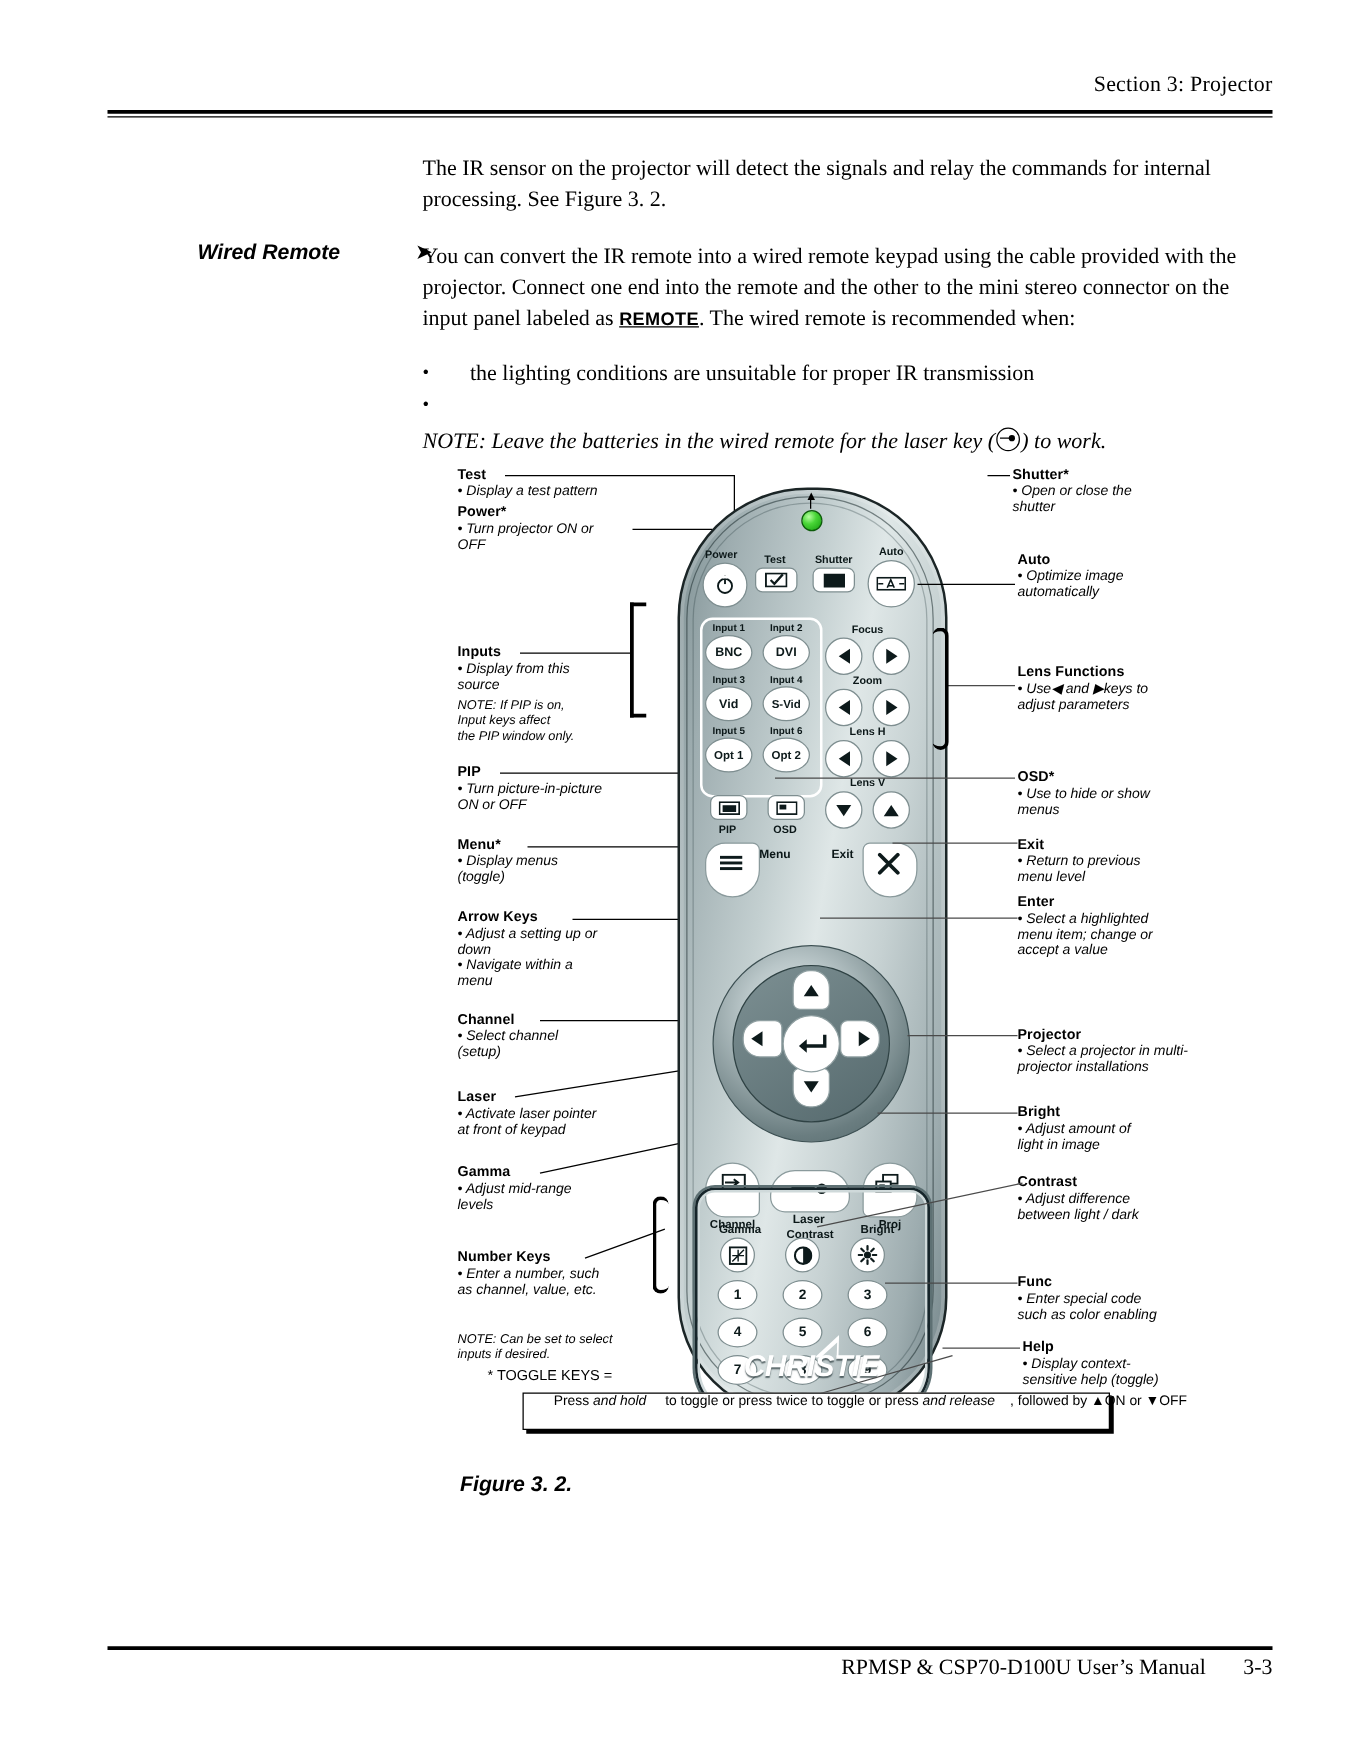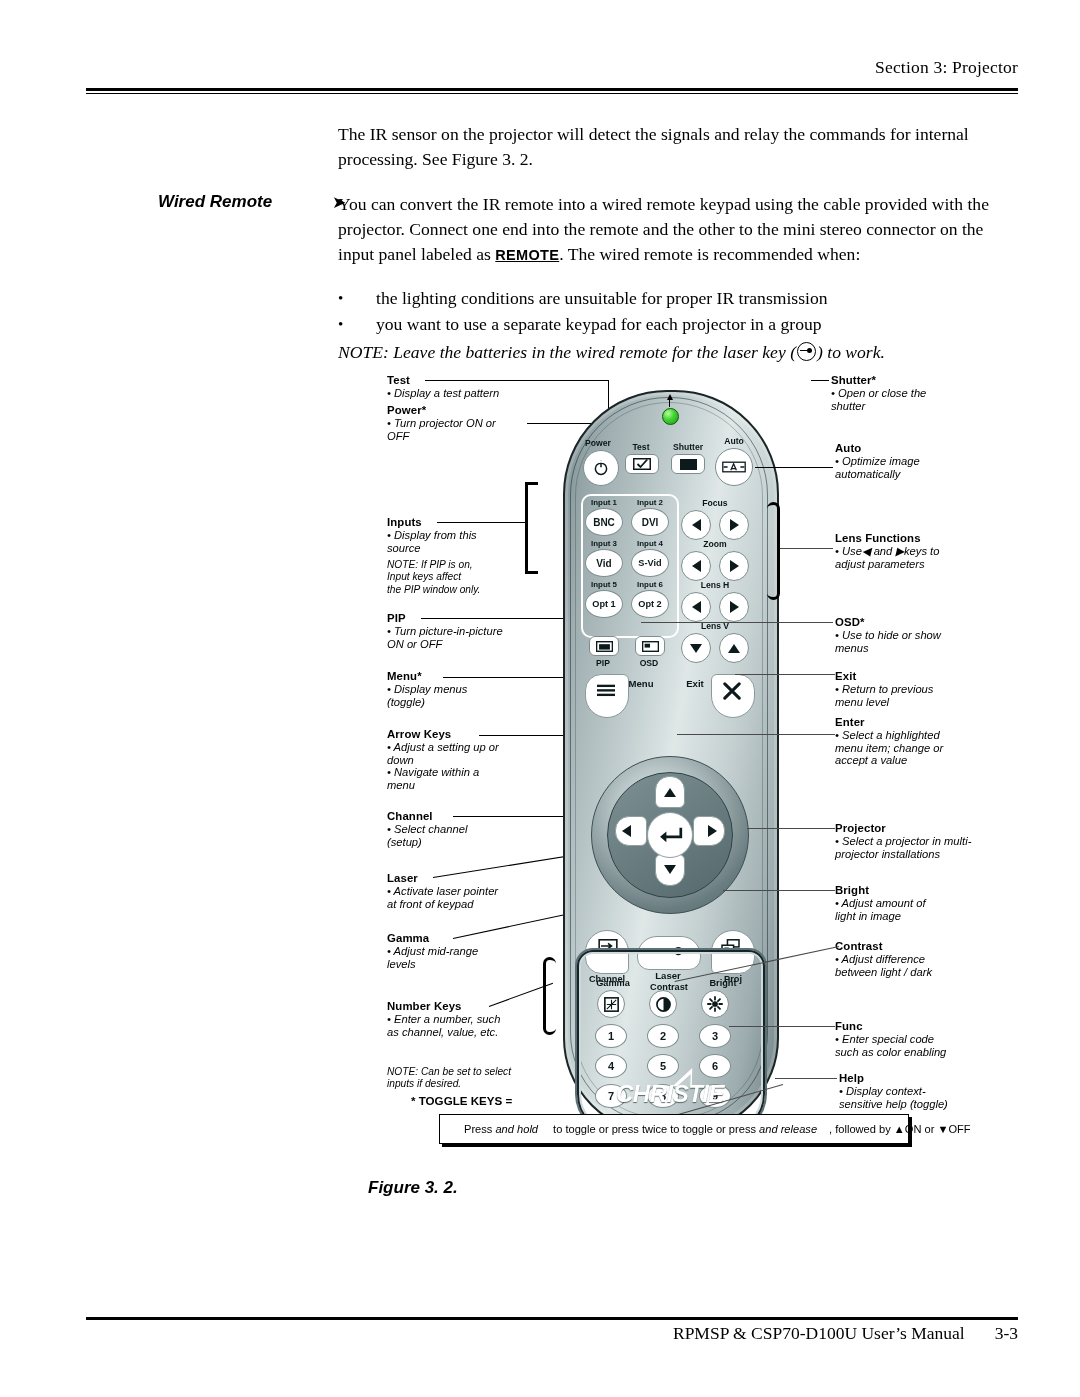--- a/index.html
+++ b/index.html
@@ -50,21 +50,21 @@
     border-radius:50%;position:relative;vertical-align:-3px;margin:0 1px;
   }
   .laserglyph::before{
     content:"";position:absolute;left:2px;top:6.5px;width:8px;height:1.8px;background:#000;
   }
   .laserglyph::after{
     content:"";position:absolute;left:9px;top:5px;width:5px;height:5px;border-radius:50%;background:#000;
   }
 
   
-  .figure{position:absolute;left:387px;top:372px;width:560px;height:790px;}
+  .figure{position:absolute;left:366px;top:372px;width:560px;height:790px;}
 
   
   .callout{position:absolute;font-family:"Liberation Sans", sans-serif;color:#000;}
   .callout .ttl{font-weight:bold;font-size:11.4px;line-height:13px;letter-spacing:.1px;}
   .callout .itm{font-style:italic;font-size:11.2px;line-height:12.6px;}
   .callout .nte{font-style:italic;font-size:10.2px;line-height:12.2px;}
 
   .lead{position:absolute;background:#000;height:1px;}
   .lead-v{position:absolute;background:#000;width:1px;}
   .lead-thin{position:absolute;background:#4a4a4a;height:1px;}
@@ -163,26 +163,26 @@
   }
 
   
   .brace{
     position:absolute;border-left:3px solid #000;border-radius:14px;
   }
 
   
   .toggle-lbl{
     position:absolute;left:24px;top:722px;
-    font-family:"Liberation Sans", sans-serif;font-weight:bold;font-size:11.6px;color:#000;
+    font-family:"Liberation Sans", sans-serif;font-weight:normal;font-size:11.6px;color:#000;
   }
   .toggle-box{
     position:absolute;left:52px;top:742px;width:468px;height:28px;
     border:1.6px solid #000;background:#fff;
-    display:flex;align-items:center;
+    display:flex;
     box-shadow:3px 3px 0 #000;
   }
   .toggle-box span{
     font-family:"Liberation Sans", sans-serif;font-size:11.1px;color:#000;padding-left:12px;white-space:nowrap;
   }
   .toggle-box i{font-style:italic;}
 
   .fig-cap{
     position:absolute;left:368px;top:1178px;width:320px;text-align:left;
     font-family:"Liberation Sans", sans-serif;font-weight:bold;font-style:italic;
@@ -217,21 +217,20 @@
     <p class="para"><span>You can convert the IR remote into a wired remote keypad using the cable provided with the projector. Connect one end into the remote and the other to the mini stereo connector on the input panel labeled as </span><span class="mono-inline">REMOTE</span><span>. The wired remote is recommended when:</span></p>
   </div>
 
   <div class="bullets">
     <div class="bullet-row">
       <span class="bullet-dot">•</span>
       <span>the lighting conditions are unsuitable for proper IR transmission</span>
     </div>
     <div class="bullet-row">
       <span class="bullet-dot">•</span>
-      <span>you want to use a separate keypad for each projector in a group</span>
     </div>
   </div>
 
   <div class="note-line">
     <span>NOTE: Leave the batteries in the wired remote for the laser key (</span><span class="laserglyph"></span><span>) to work.</span>
   </div>
 
   <div class="figure">
 
     <div class="callout" style="left:0px;top:2px;width:160px;">

